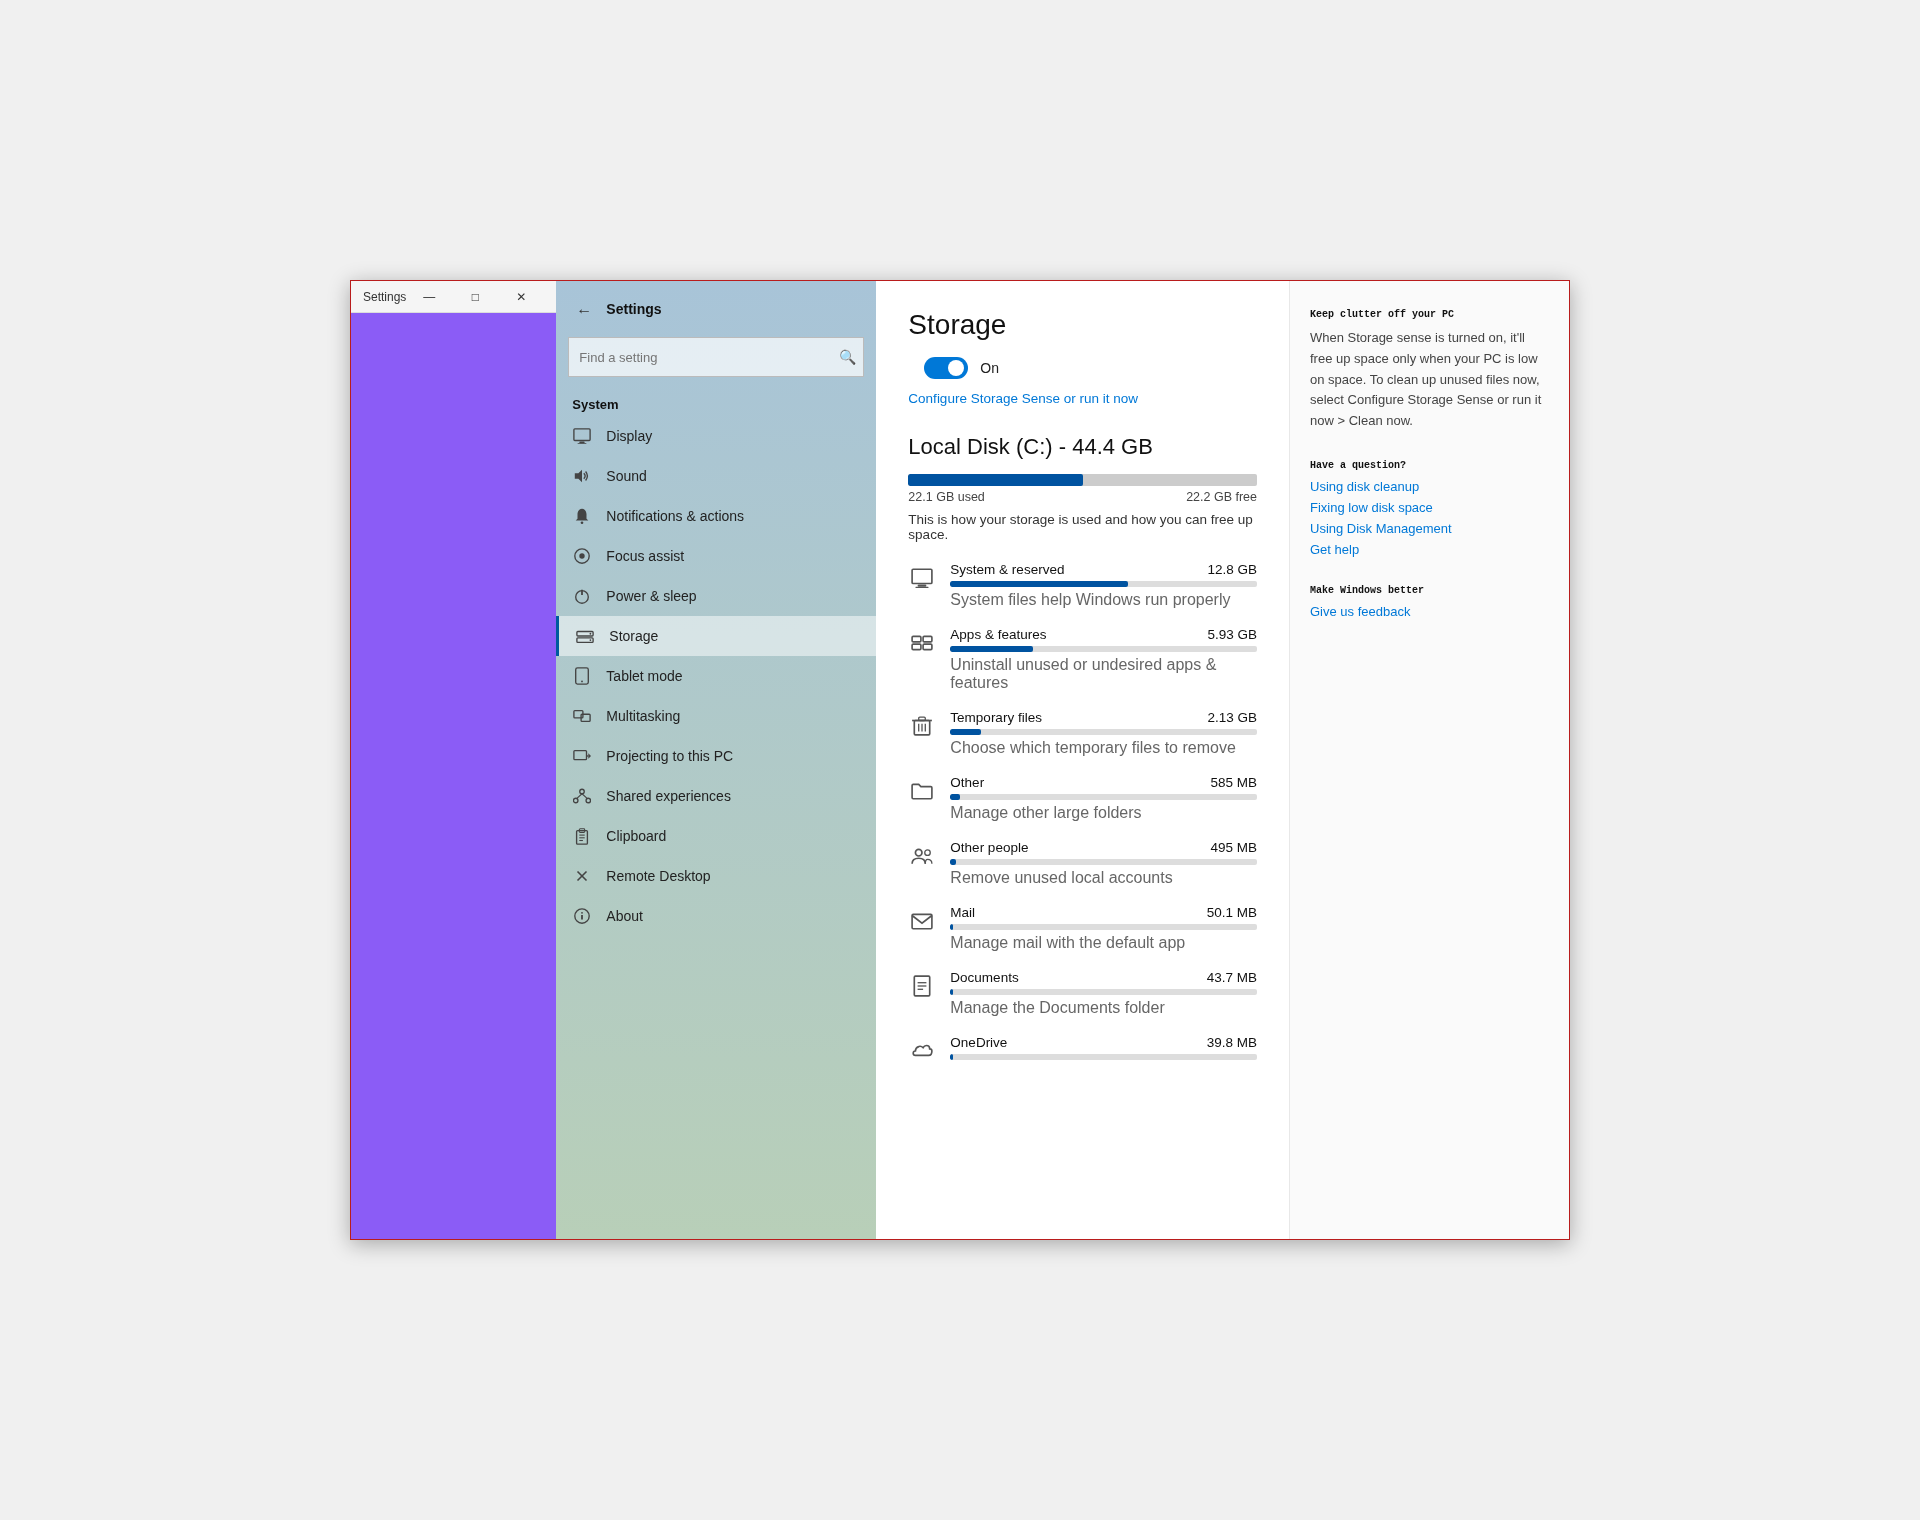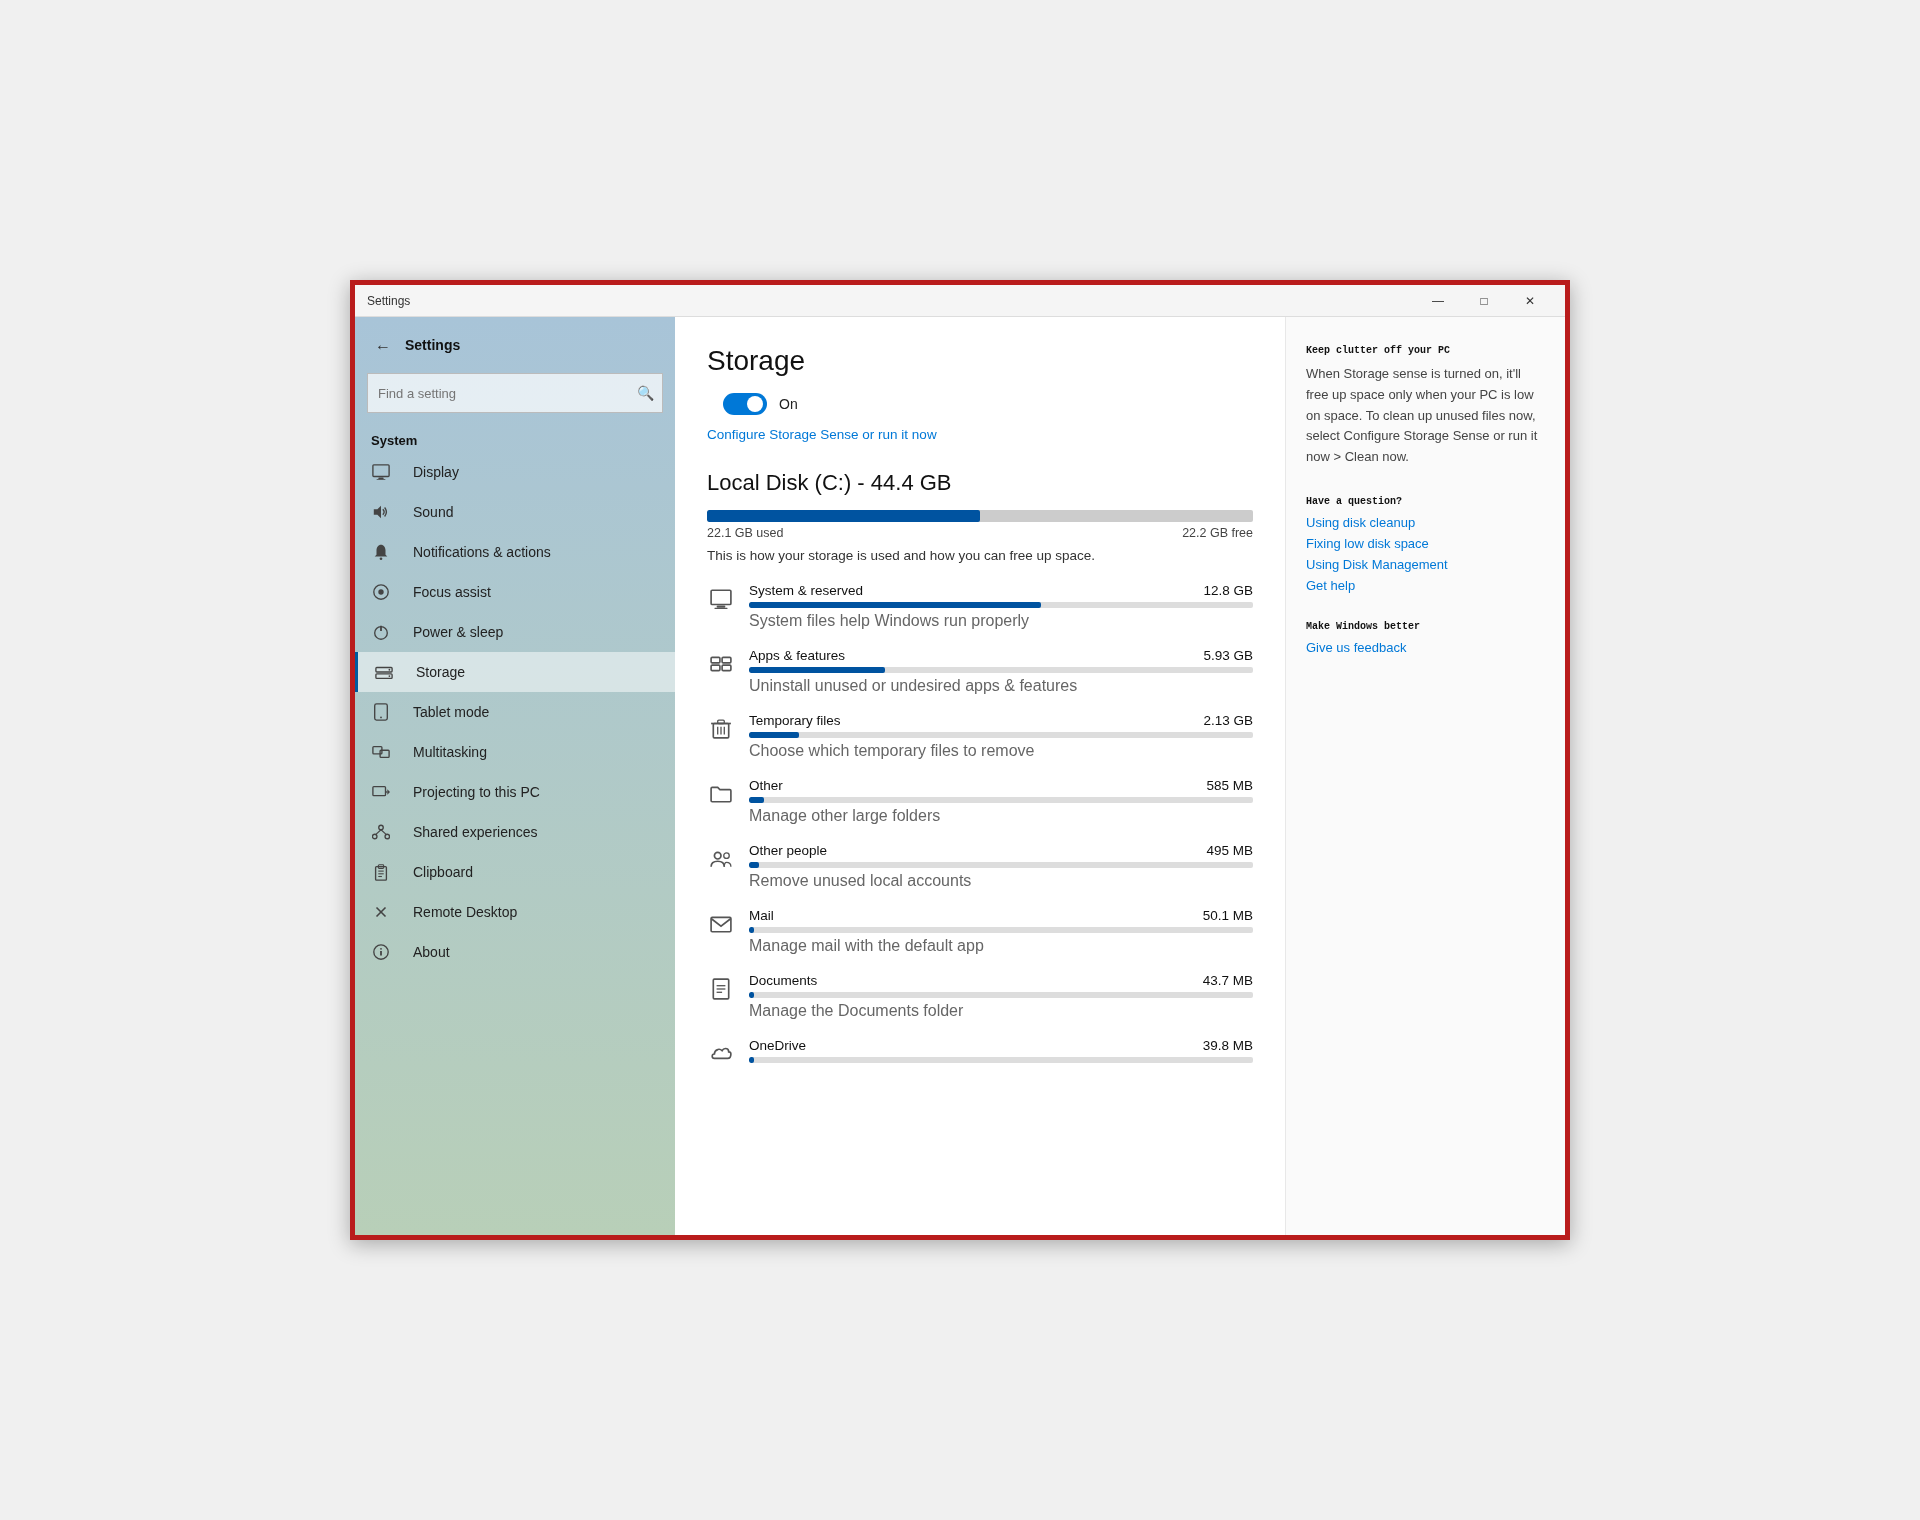--- a/index.html
+++ b/index.html
@@ -2,24 +2,24 @@
 <html><head>
   <meta charset="utf-8">
   <style>
     * { box-sizing: border-box; margin: 0; padding: 0; }
     body { font-family: 'Segoe UI', sans-serif; font-size: 14px; background: #f0f0f0; display: flex; justify-content: center; align-items: center; min-height: 100vh; }
 
     .window {
       width: 1220px;
       height: 960px;
       background: #8b5cf6;
-      border: 5px solid #b91c1c;
+      border: 1px solid #b91c1c;
       box-shadow: 0 4px 20px rgba(0,0,0,0.3);
       display: flex;
-      flex-direction: column;
+      flex-direction: row;
       overflow: hidden;
     }
 
     .title-bar {
       height: 32px;
       background: #f5f5f5;
       border-bottom: 1px solid #ddd;
       display: flex;
       align-items: center;
       padding: 0 12px;
@@ -122,21 +122,21 @@
       font-weight: 700;
       color: #111;
     }
 
     .nav-item {
       display: flex;
       align-items: center;
       padding: 10px 16px;
       cursor: pointer;
       color: #222;
-      gap: 22px;
+      gap: 14px;
       font-size: 14px;
     }
     .nav-item.active { background: rgba(255,255,255,0.5); border-left: 3px solid #005a9e; }
 
     .nav-icon {
       width: 20px;
       height: 20px;
       display: flex;
       align-items: center;
       justify-content: center;

